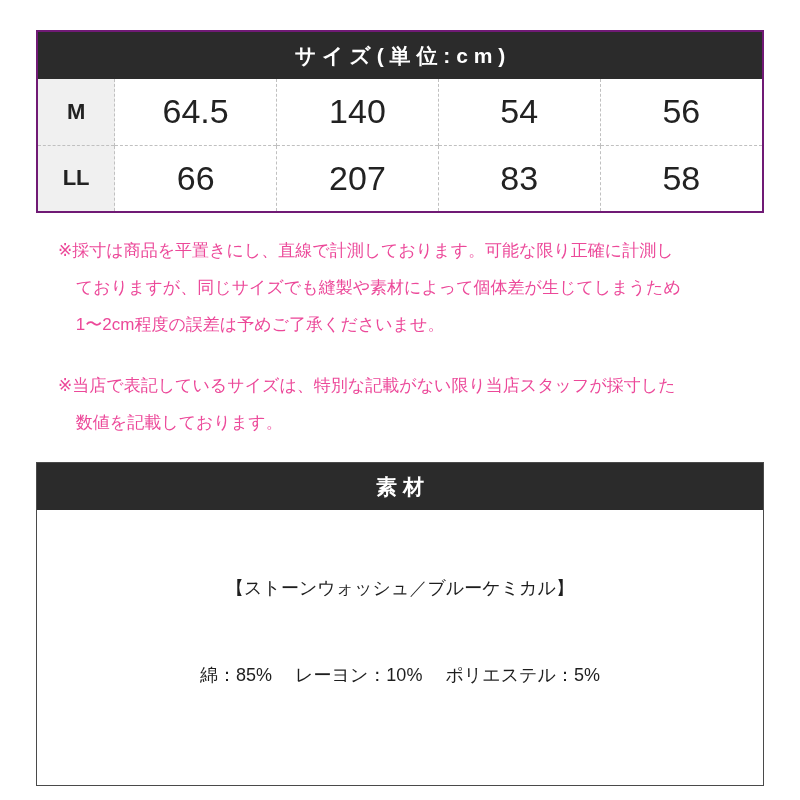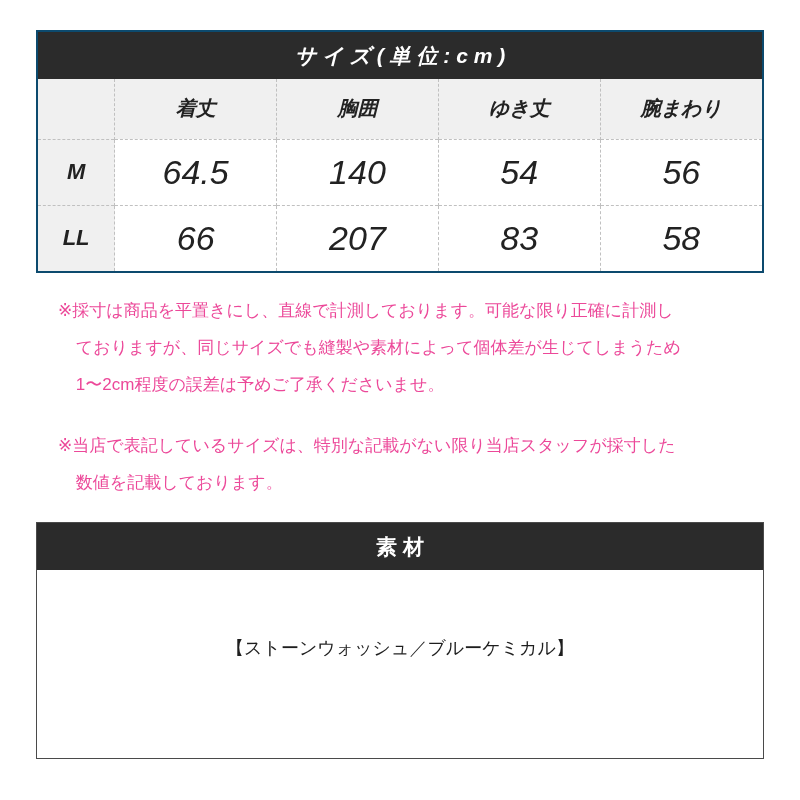--- a/index.html
+++ b/index.html
@@ -24,22 +24,21 @@
     align-items: center;
     justify-content: center;
     font-weight: bold;
     font-size: 21px;
     letter-spacing: 0.28em;
     text-indent: 0.28em;
   }
 
   
   .size-box {
-    border: 2px solid #0c4a6e;
-    font-style: italic;
+    border: 2px solid #701a75;
   }
   table.size-table {
     width: 100%;
     border-collapse: collapse;
     table-layout: fixed;
     background: #ffffff;
   }
   .size-table th, .size-table td {
     border-left: 1px dashed #c0c0c0;
     border-top: 1px dashed #c0c0c0;
@@ -107,27 +106,20 @@
     </div>
     <table class="size-table">
       <colgroup>
         <col class="label-col">
           <col>
           <col>
           <col>
           <col>
       </colgroup>
       <tbody>
-          <tr class="head-row">
-        <th></th>
-        <th>着丈</th>
-        <th>胸囲</th>
-        <th>ゆき丈</th>
-        <th>腕まわり</th>
-      </tr>
       <tr class="data-row">
         <th>M</th>
         <td>64.5</td>
         <td>140</td>
         <td>54</td>
         <td>56</td>
       </tr>
       <tr class="data-row">
         <th>LL</th>
         <td>66</td>
@@ -148,17 +140,18 @@
     <div class="note-line">※当店で表記しているサイズは、特別な記載がない限り当店スタッフが採寸した</div>
     <div class="note-line">数値を記載しております。</div>
   </div>
 
   <div class="info-box material-box">
     <div class="bar">
       <span>素材</span>
     </div>
     <div class="material-body">
       <div>【ストーンウォッシュ／ブルーケミカル】</div>
+      <div>綿：85%　 レーヨン：10%　 ポリエステル：5%</div>
       
     </div>
   </div>
 
 </div>
 
 </body></html>

